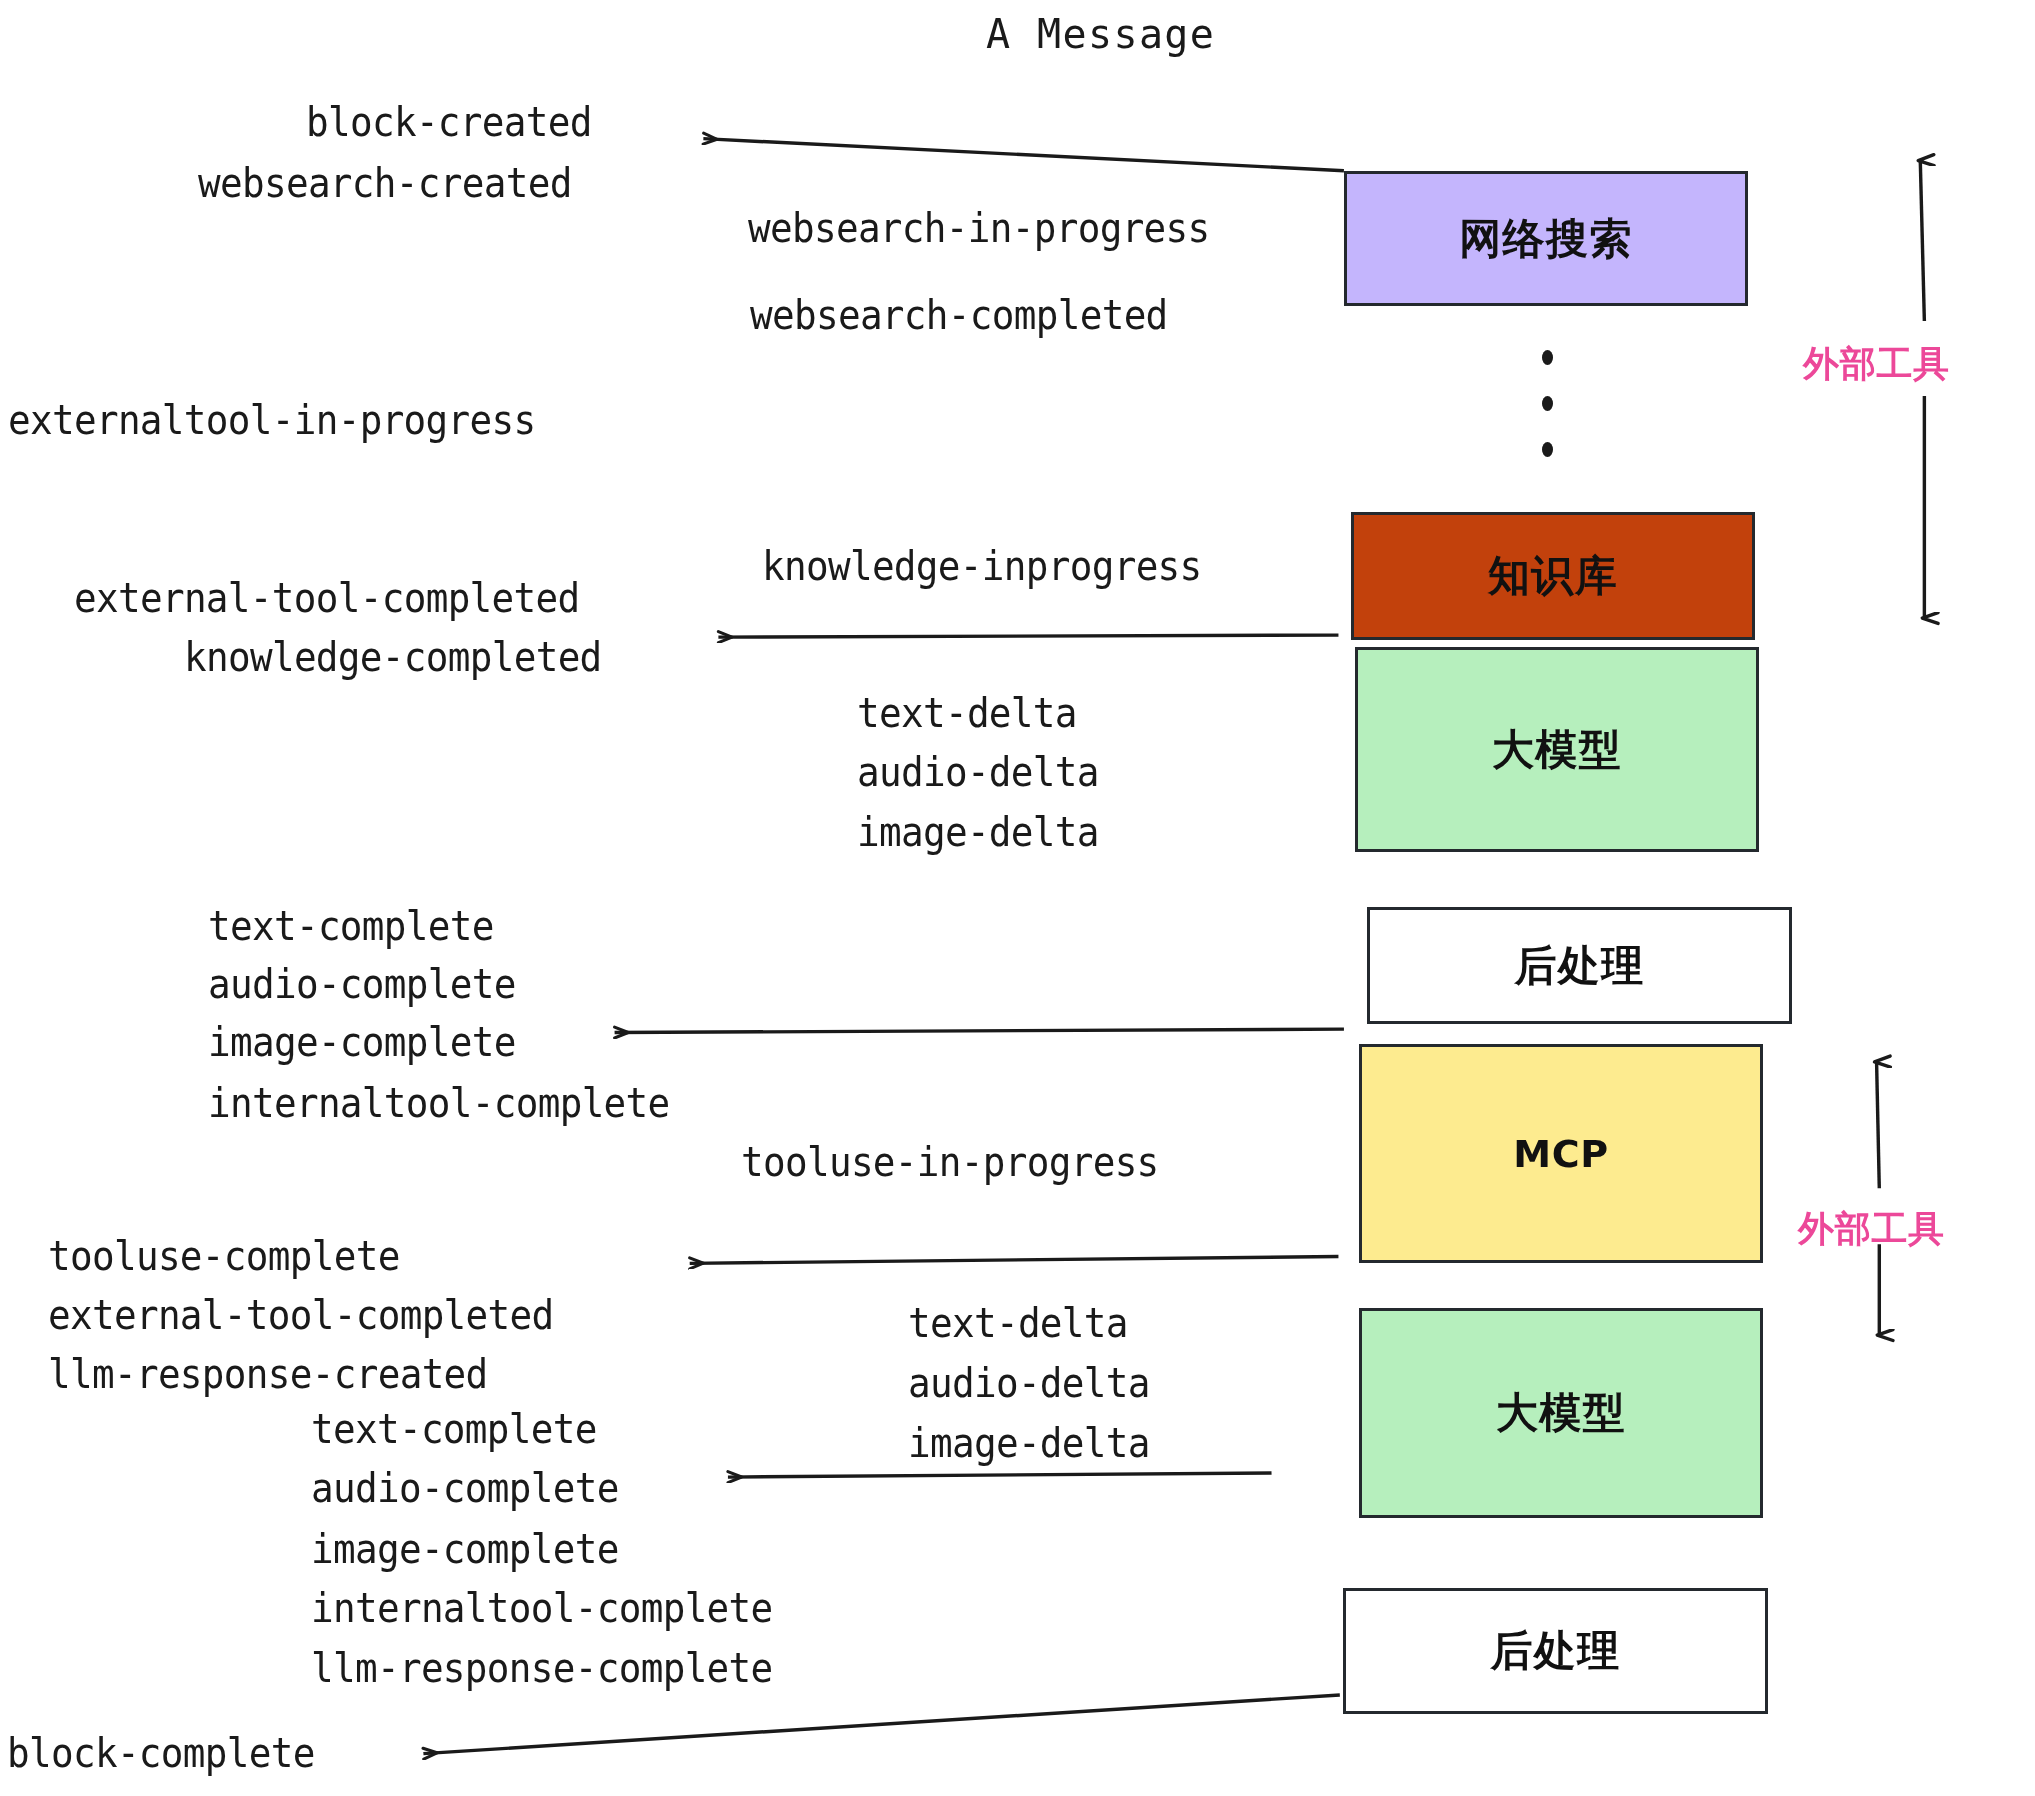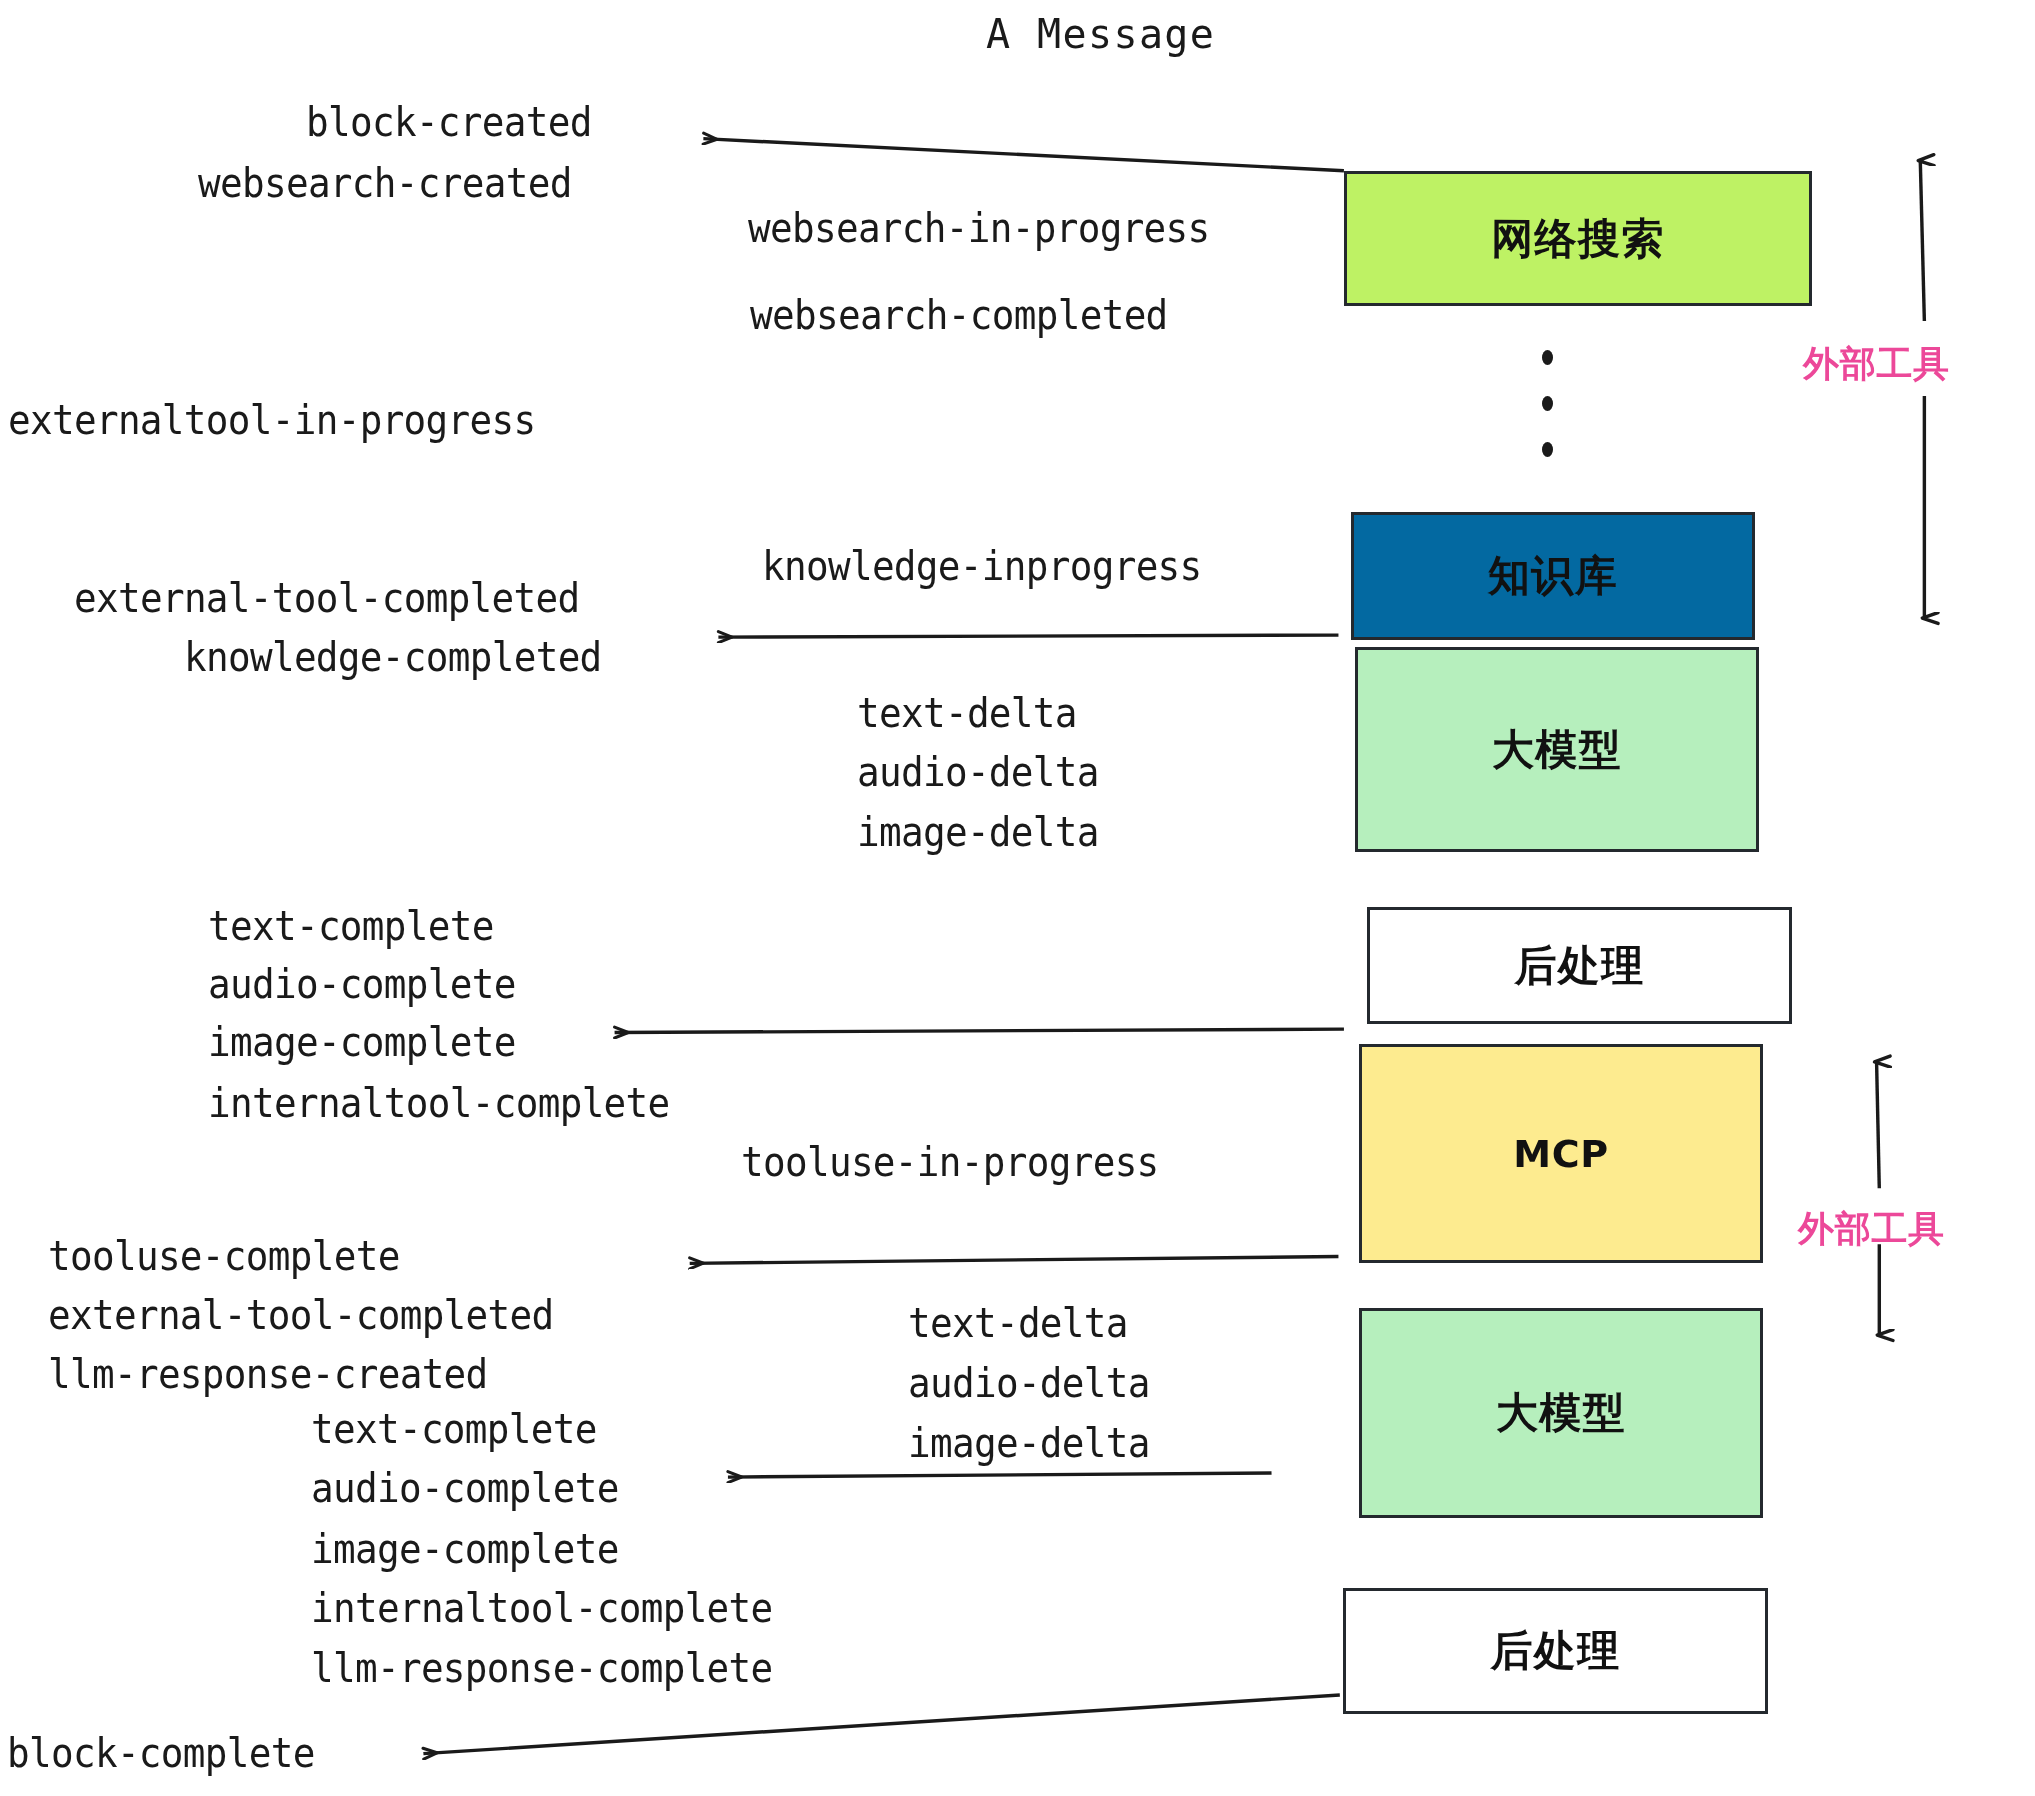--- a/index.html
+++ b/index.html
@@ -146,25 +146,25 @@
   <div class="evt" style="left:908px;top:1423px;">image-delta</div>
 
   <div class="evt" style="left:311px;top:1409px;">text-complete</div>
   <div class="evt" style="left:311px;top:1468px;">audio-complete</div>
   <div class="evt" style="left:311px;top:1529px;">image-complete</div>
   <div class="evt" style="left:311px;top:1588px;">internaltool-complete</div>
   <div class="evt" style="left:311px;top:1648px;">llm-response-complete</div>
 
   <div class="evt" style="left:6.8px;top:1733px;">block-complete</div>
 
-  <div class="box" style="left:1344px;top:171px;width:468px;height:135px;background:#bef264;">
+  <div class="box" style="left:1344px;top:171px;width:404px;height:135px;background:#c4b5fd;">
     <span>网络搜索</span>
   </div>
 
-  <div class="box" style="left:1351px;top:512px;width:404px;height:128px;background:#0369a1;">
+  <div class="box" style="left:1351px;top:512px;width:404px;height:128px;background:#c2410c;">
     <span>知识库</span>
   </div>
 
   <div class="box" style="left:1355px;top:647px;width:404px;height:205px;background:#b6efbd;">
     <span>大模型</span>
   </div>
 
   <div class="box" style="left:1367px;top:907px;width:425px;height:117px;background:#ffffff;">
     <span>后处理</span>
   </div>

